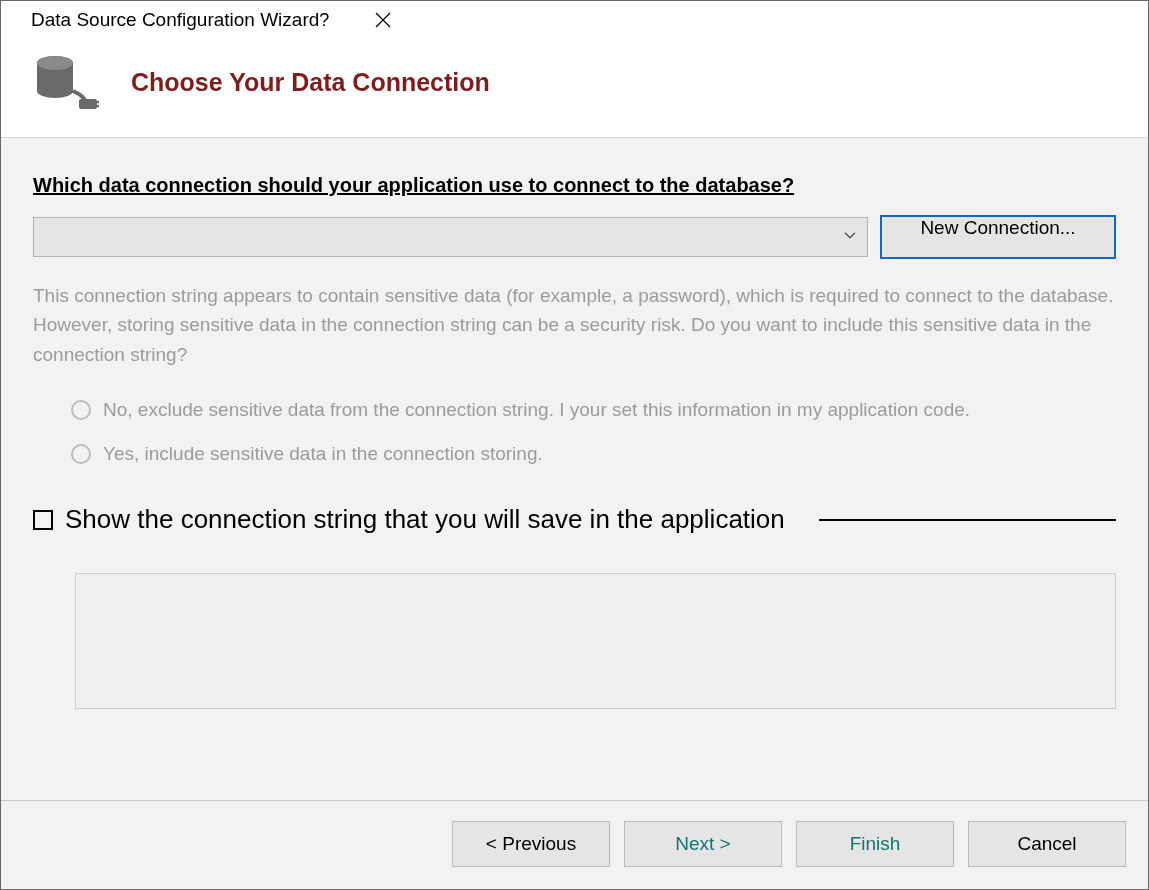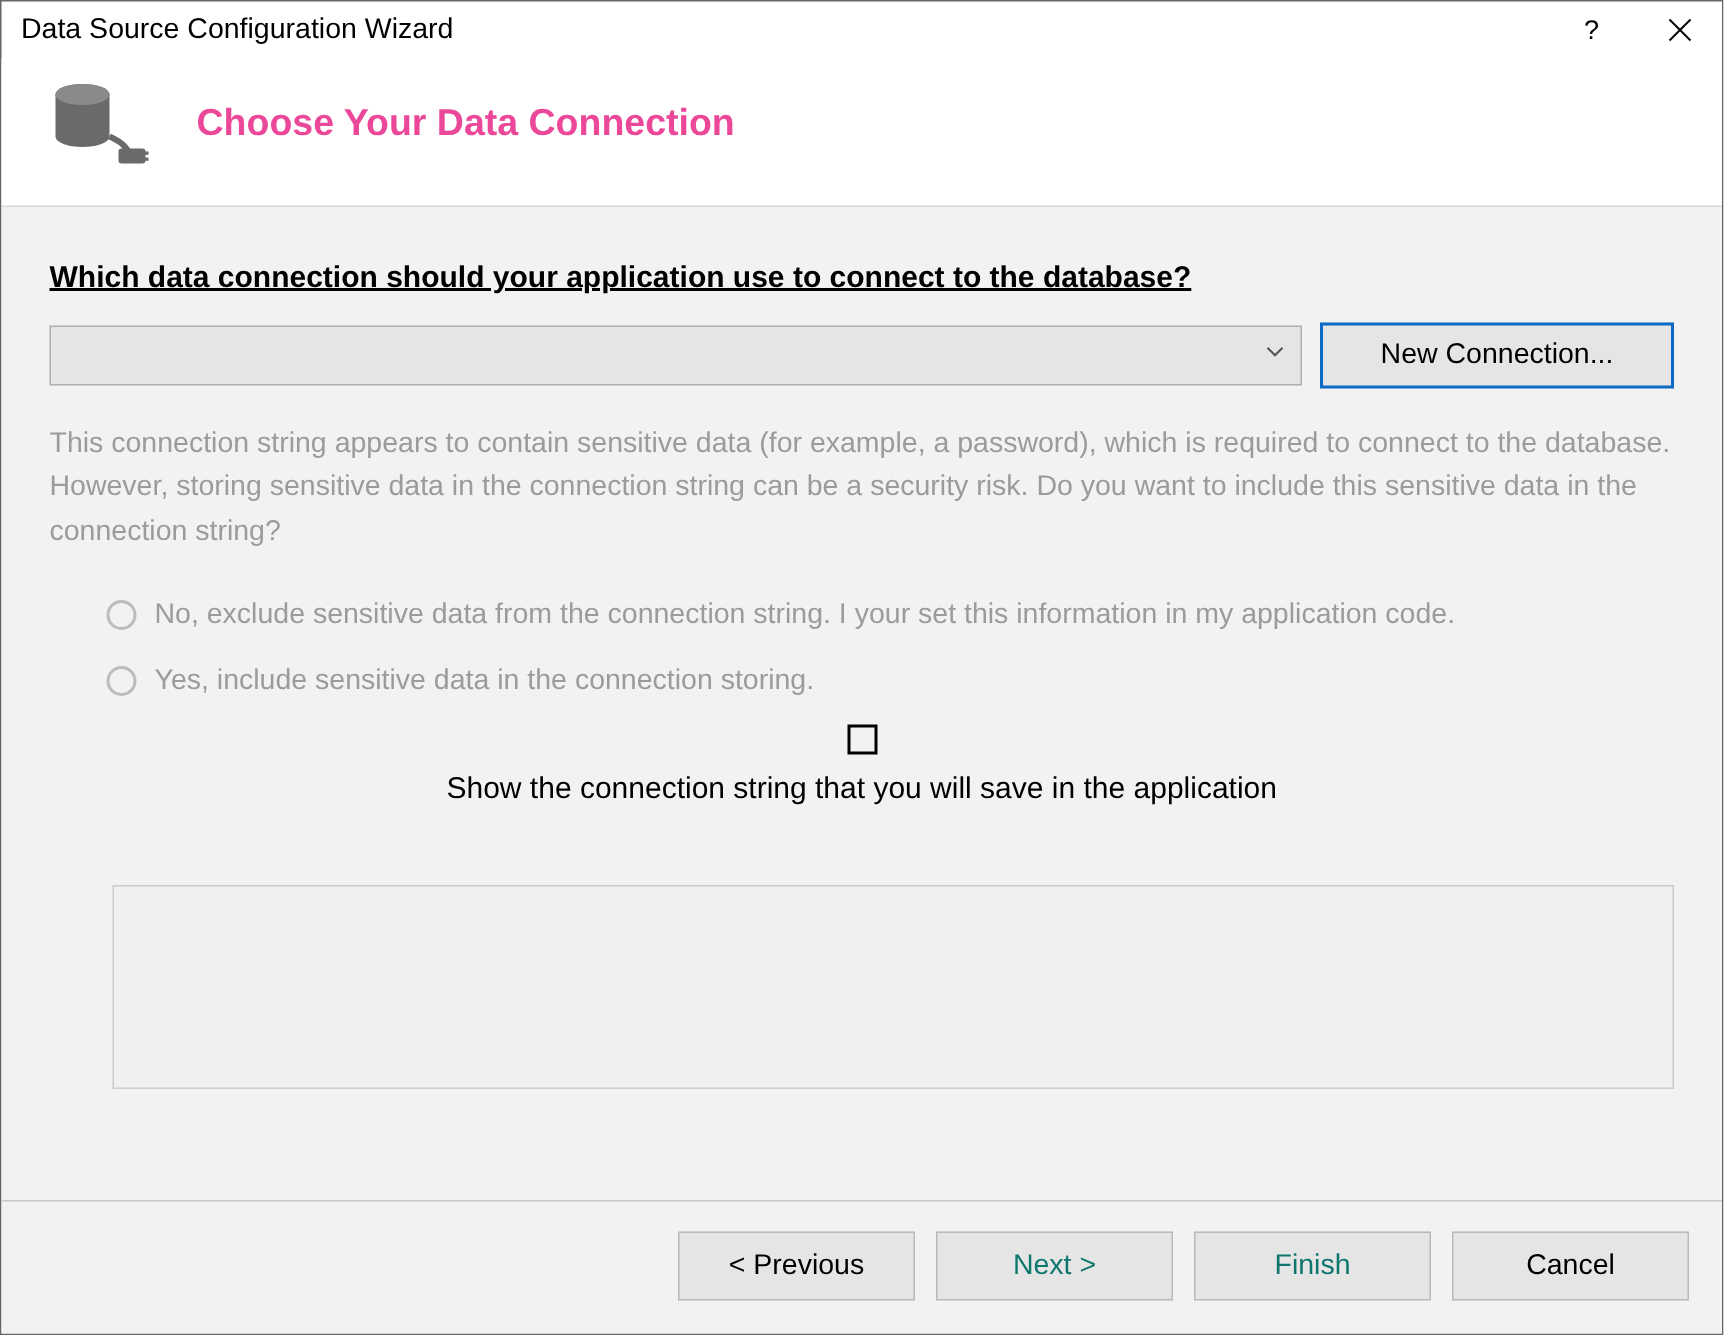--- a/index.html
+++ b/index.html
@@ -14,22 +14,21 @@
     width: 1149px;
     height: 890px;
     border: 1px solid #666;
     display: flex;
     flex-direction: column;
     background: #fff;
   }
   .titlebar {
     display: flex;
     align-items: center;
-    justify-content: space-between;
-    padding: 8px 14px 8px 13px;
+    padding: 8px 14px 8px 30px;
     font-size: 19px;
     color: #000;
   }
   .titlebar-controls {
     display: flex;
     align-items: center;
     gap: 40px;
   }
   .titlebar-help {
     font-size: 18px;
@@ -52,21 +51,21 @@
   .header-icon {
     width: 72px;
     height: 58px;
     display: flex;
     align-items: center;
     justify-content: center;
   }
   .header-title {
     font-size: 25px;
     font-weight: 700;
-    color: #ec4899;
+    color: #7f1d1d;
   }
   .divider { border-top: 1px solid #d8d8d8; }
   .content {
     flex: 1;
     background: #f2f2f2;
     padding: 36px 32px 20px 32px;
     display: flex;
     flex-direction: column;
   }
   .question {
@@ -95,21 +94,20 @@
     transform: translateY(-60%);
   }
   .new-conn-btn {
     width: 236px;
     height: 44px;
     background: #e5e5e5;
     border: 2px solid #0c69c4;
     font-size: 19px;
     color: #000;
     display: flex;
-    align-items: center;
     justify-content: center;
     cursor: pointer;
   }
   .info-text {
     margin-top: 22px;
     font-size: 19px;
     line-height: 1.55;
     color: #9b9b9b;
   }
   .radio-group {
@@ -127,27 +125,26 @@
     color: #9b9b9b;
   }
   .radio-circle {
     width: 20px;
     height: 20px;
     border: 2px solid #bcbcbc;
     border-radius: 50%;
     flex-shrink: 0;
   }
   .check-row {
-    margin-top: 18px;
+    margin-top: 39px;
     display: flex;
     align-items: center;
     gap: 12px;
-    font-size: 20px;
-    color: #000;
-    flex-direction: column;
+    font-size: 26px;
+    color: #000;
   }
   .check-box {
     width: 20px;
     height: 20px;
     border: 2px solid #000;
     flex-shrink: 0;
     cursor: pointer;
   }
   .check-line {
     flex: 1;

